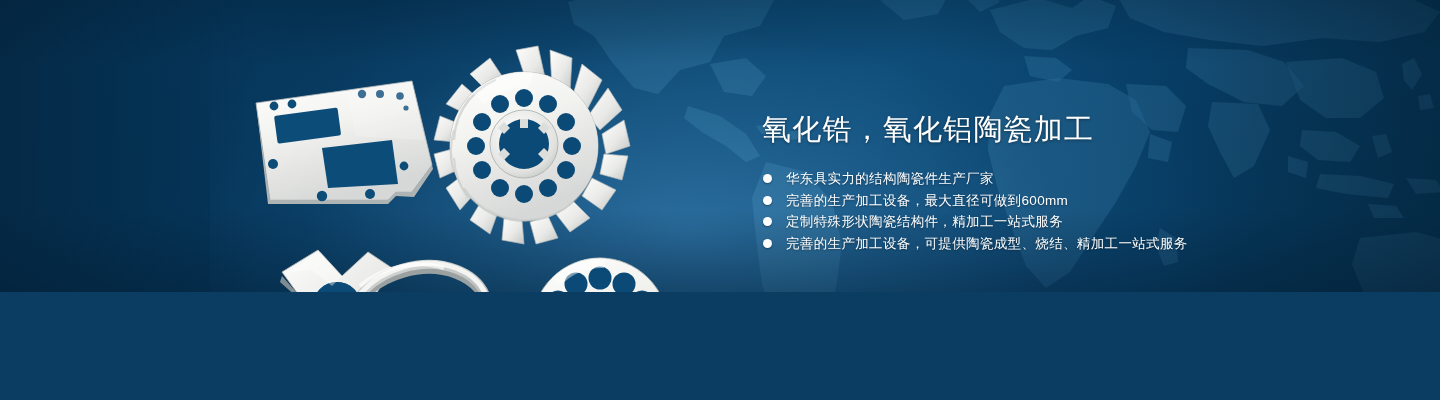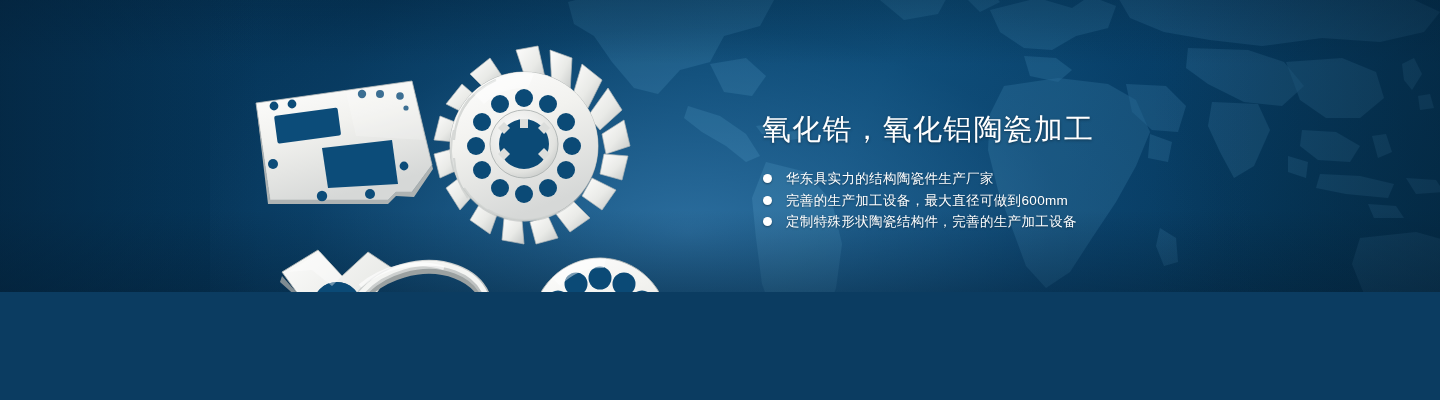--- a/index.html
+++ b/index.html
@@ -364,18 +364,22 @@
       <li class="bullet">
         <span class="dot"></span>
         <span class="bullet-text">华东具实力的结构陶瓷件生产厂家</span>
       </li>
       <li class="bullet">
         <span class="dot"></span>
         <span class="bullet-text">完善的生产加工设备，最大直径可做到600mm</span>
       </li>
       <li class="bullet">
         <span class="dot"></span>
-        <span class="bullet-text">定制特殊形状陶瓷结构件，完善的生产加工设备</span>
+        <span class="bullet-text">定制特殊形状陶瓷结构件，精加工一站式服务</span>
+      </li>
+      <li class="bullet">
+        <span class="dot"></span>
+        <span class="bullet-text">完善的生产加工设备，可提供陶瓷成型、烧结、精加工一站式服务</span>
       </li>
     </ul>
   </div>
 
 </div>
 
 </body></html>

